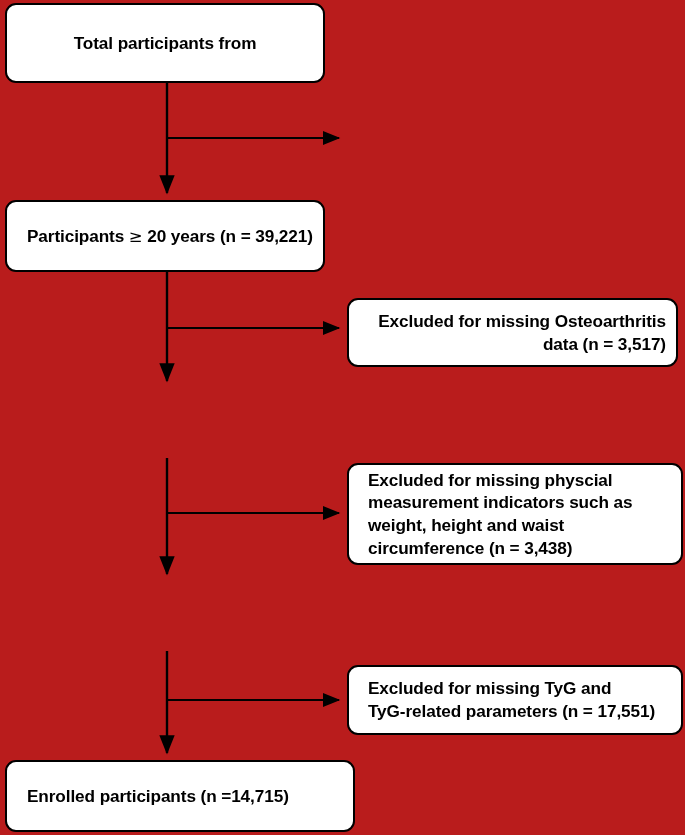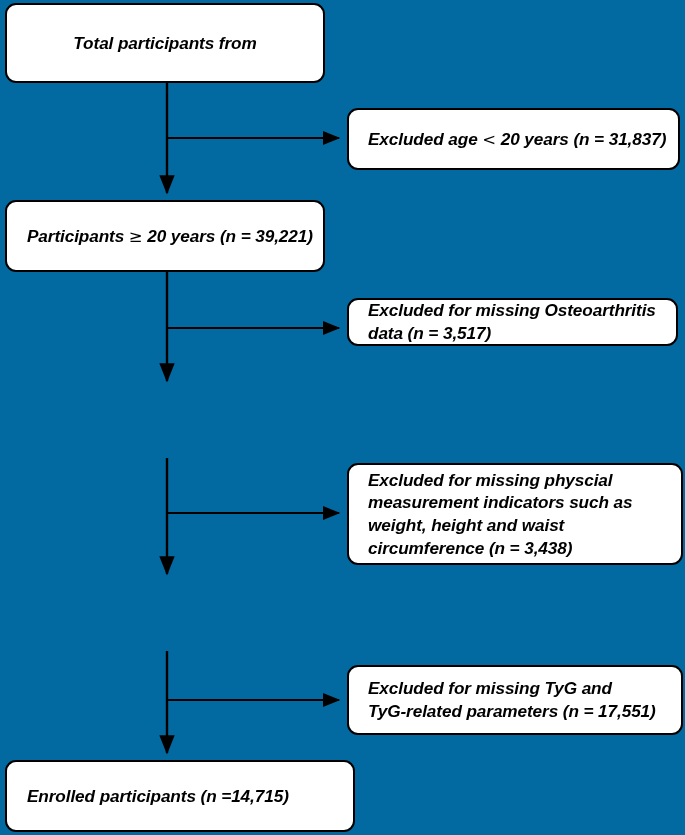--- a/index.html
+++ b/index.html
@@ -8,23 +8,22 @@
     background: #ffffff;
   }
   body {
     font-family: "Liberation Sans", sans-serif;
     color: #000000;
   }
   #canvas {
     position: relative;
     width: 685px;
     height: 835px;
-    background: #0369a1;
+    background: #b91c1c;
     overflow: hidden;
-    font-style: italic;
   }
   svg.connectors {
     position: absolute;
     left: 0;
     top: 0;
     width: 685px;
     height: 835px;
     pointer-events: none;
   }
   .node {
@@ -64,21 +63,21 @@
   .mathsym {
     font-family: "DejaVu Sans", sans-serif;
     font-weight: normal;
     font-size: 16.5px;
   }
 
   
   #box-total        { left: 5px;   top: 3px;   width: 320px; height: 80px; }
   #box-excl-age     { left: 347px; top: 108px; width: 333px; height: 62px; }
   #box-part20       { left: 5px;   top: 200px; width: 320px; height: 72px; border-radius: 11px; }
-  #box-excl-oa      { left: 347px; top: 298px; width: 331px; height: 48px; }
+  #box-excl-oa      { left: 347px; top: 298px; width: 331px; height: 69px; text-align: right; }
   #box-remaining    { left: 5px;   top: 388px; width: 320px; height: 70px; }
   #box-excl-phys    { left: 347px; top: 463px; width: 336px; height: 102px; }
   #box-remained     { left: 5px;   top: 581px; width: 320px; height: 70px; }
   #box-excl-tyg     { left: 347px; top: 665px; width: 336px; height: 70px; }
   #box-enrolled     { left: 5px;   top: 760px; width: 350px; height: 72px; }
 </style>
 </head>
 <body>
 
 <div id="canvas">
@@ -130,23 +129,20 @@
   <div class="node left" id="box-part20">
     <span class="txt"><span>Participants </span><span class="mathsym">≥</span><span> 20 years (n = 39,221)</span></span>
   </div>
 
 
 
   <div class="node left" id="box-enrolled">
     <span class="txt">Enrolled participants  (n =14,715)</span>
   </div>
 
-  <div class="node right" id="box-excl-age">
-    <span class="txt"><span>Excluded age </span><span class="mathsym">&lt;</span><span> 20 years (n = 31,837)</span></span>
-  </div>
 
   <div class="node right" id="box-excl-oa">
     <span class="txt">Excluded for missing Osteoarthritis
 data  (n = 3,517)</span>
   </div>
 
   <div class="node right" id="box-excl-phys">
     <span class="txt">Excluded for missing physcial
 measurement indicators such as
 weight, height and waist

